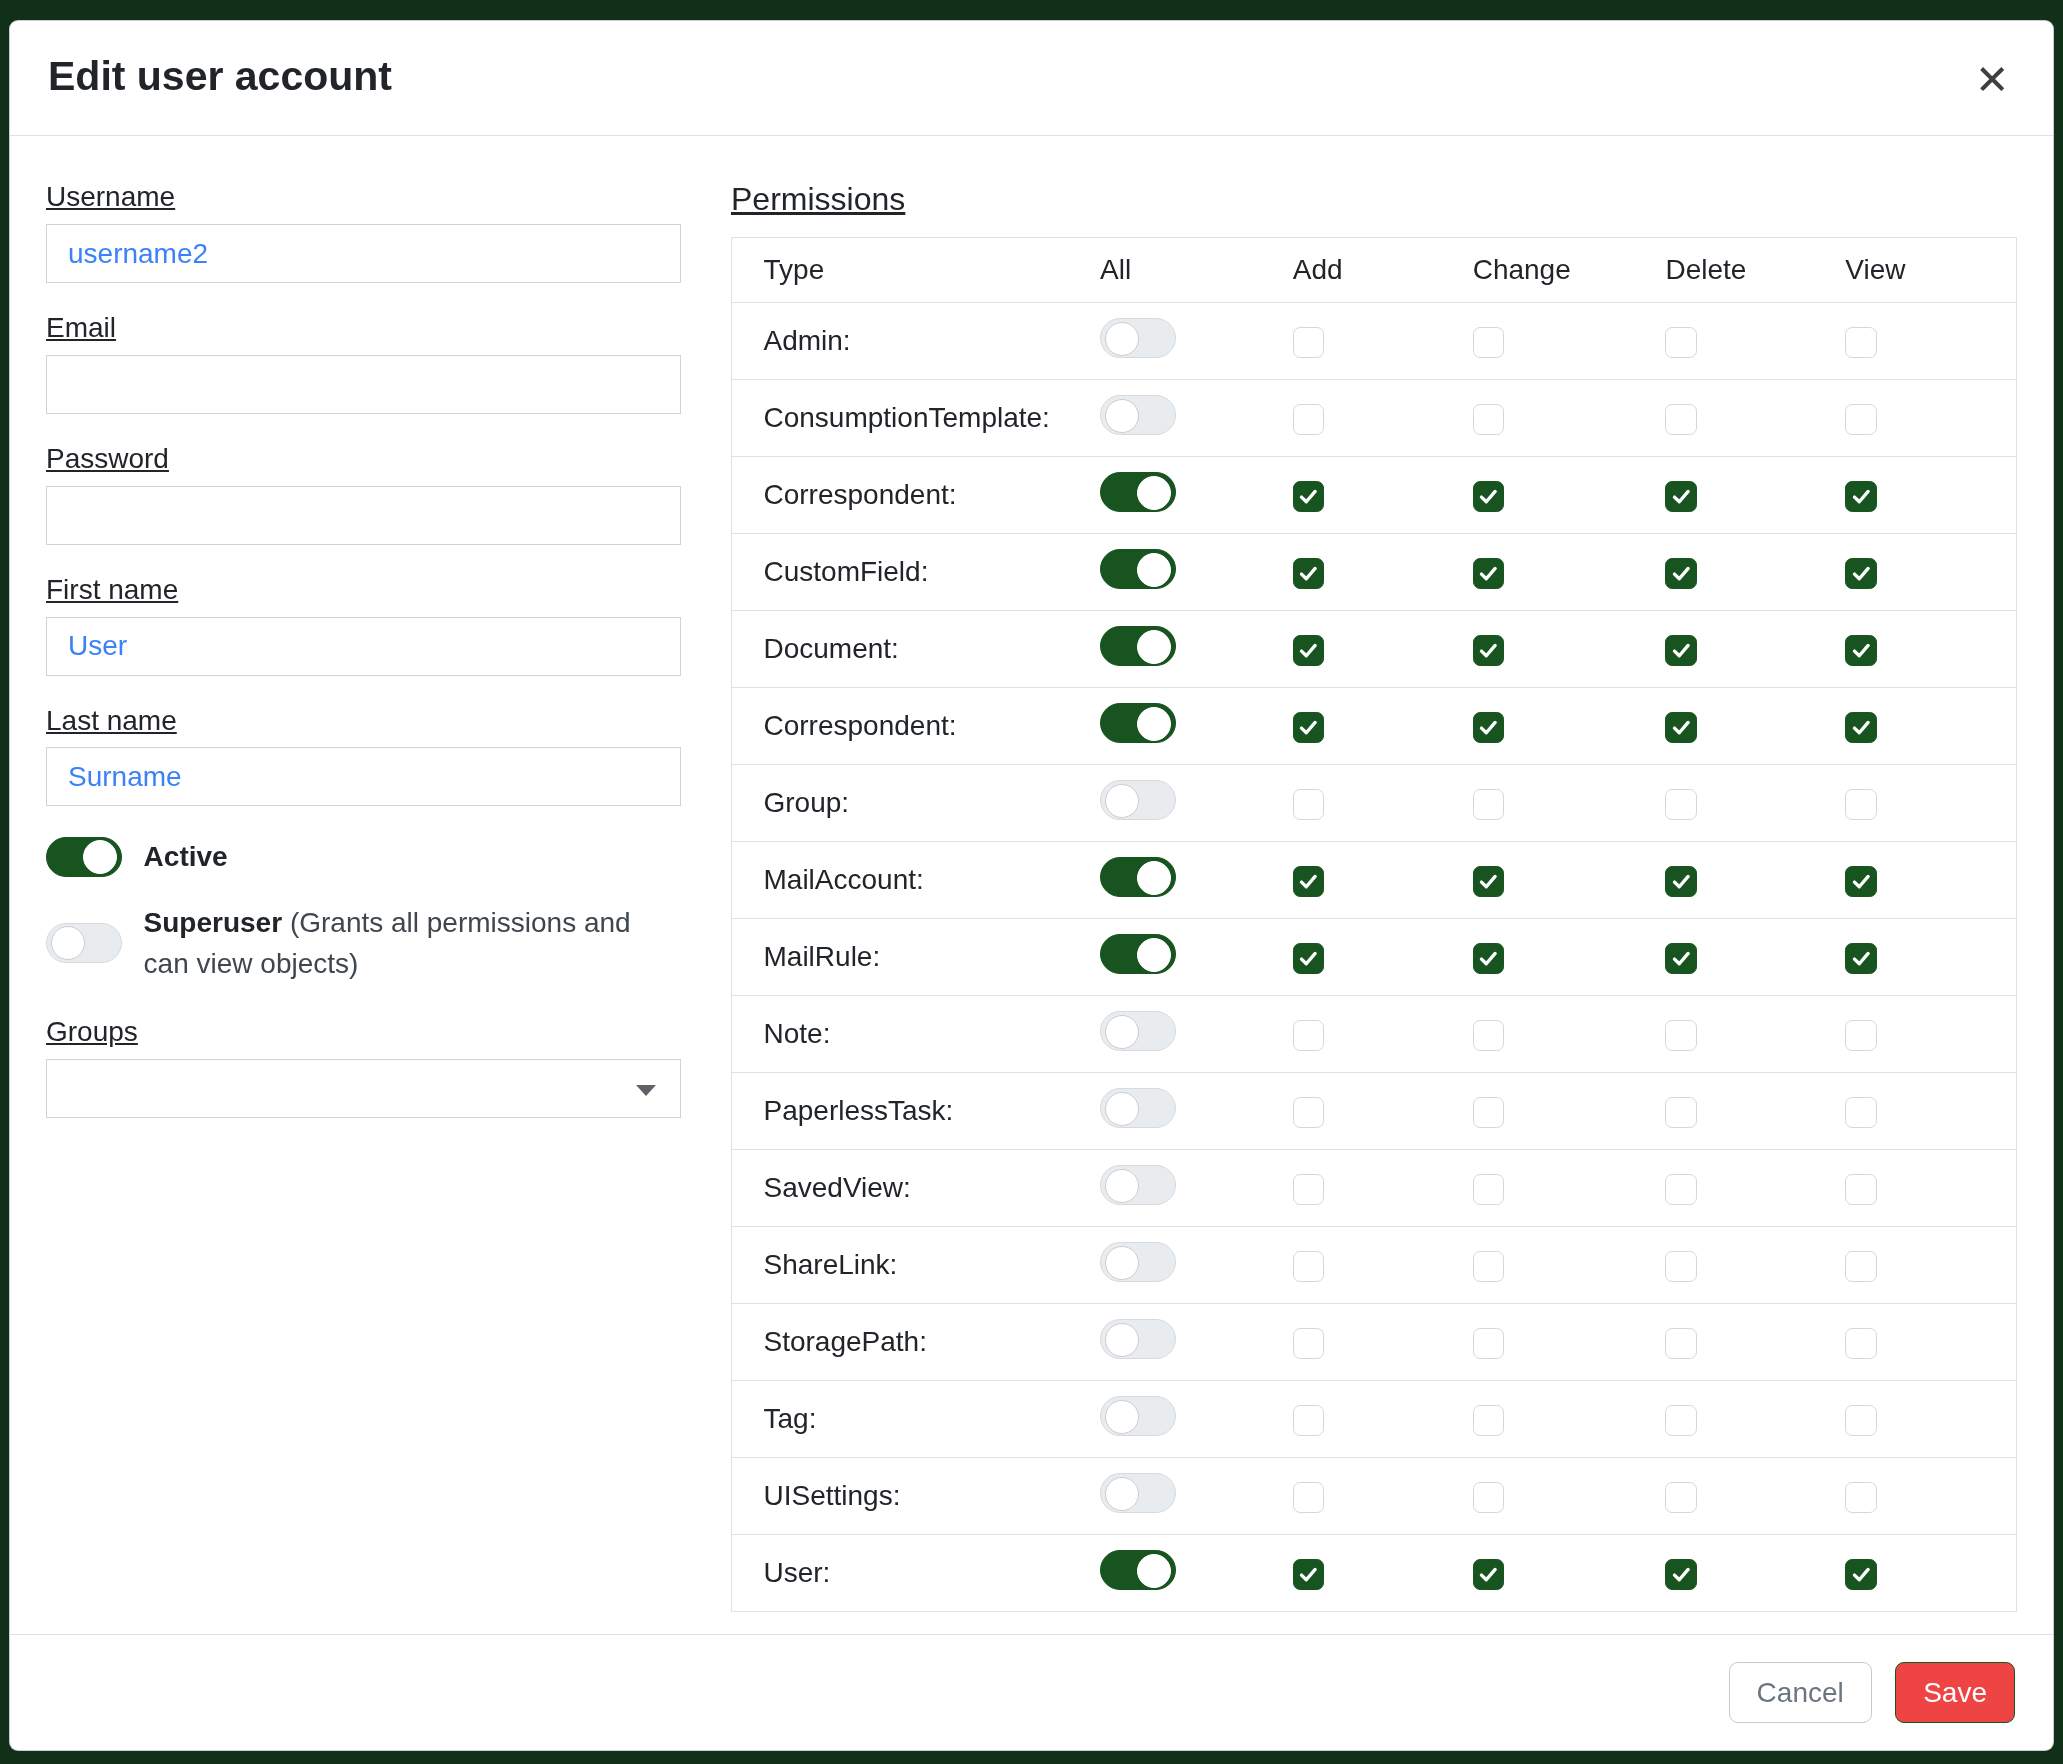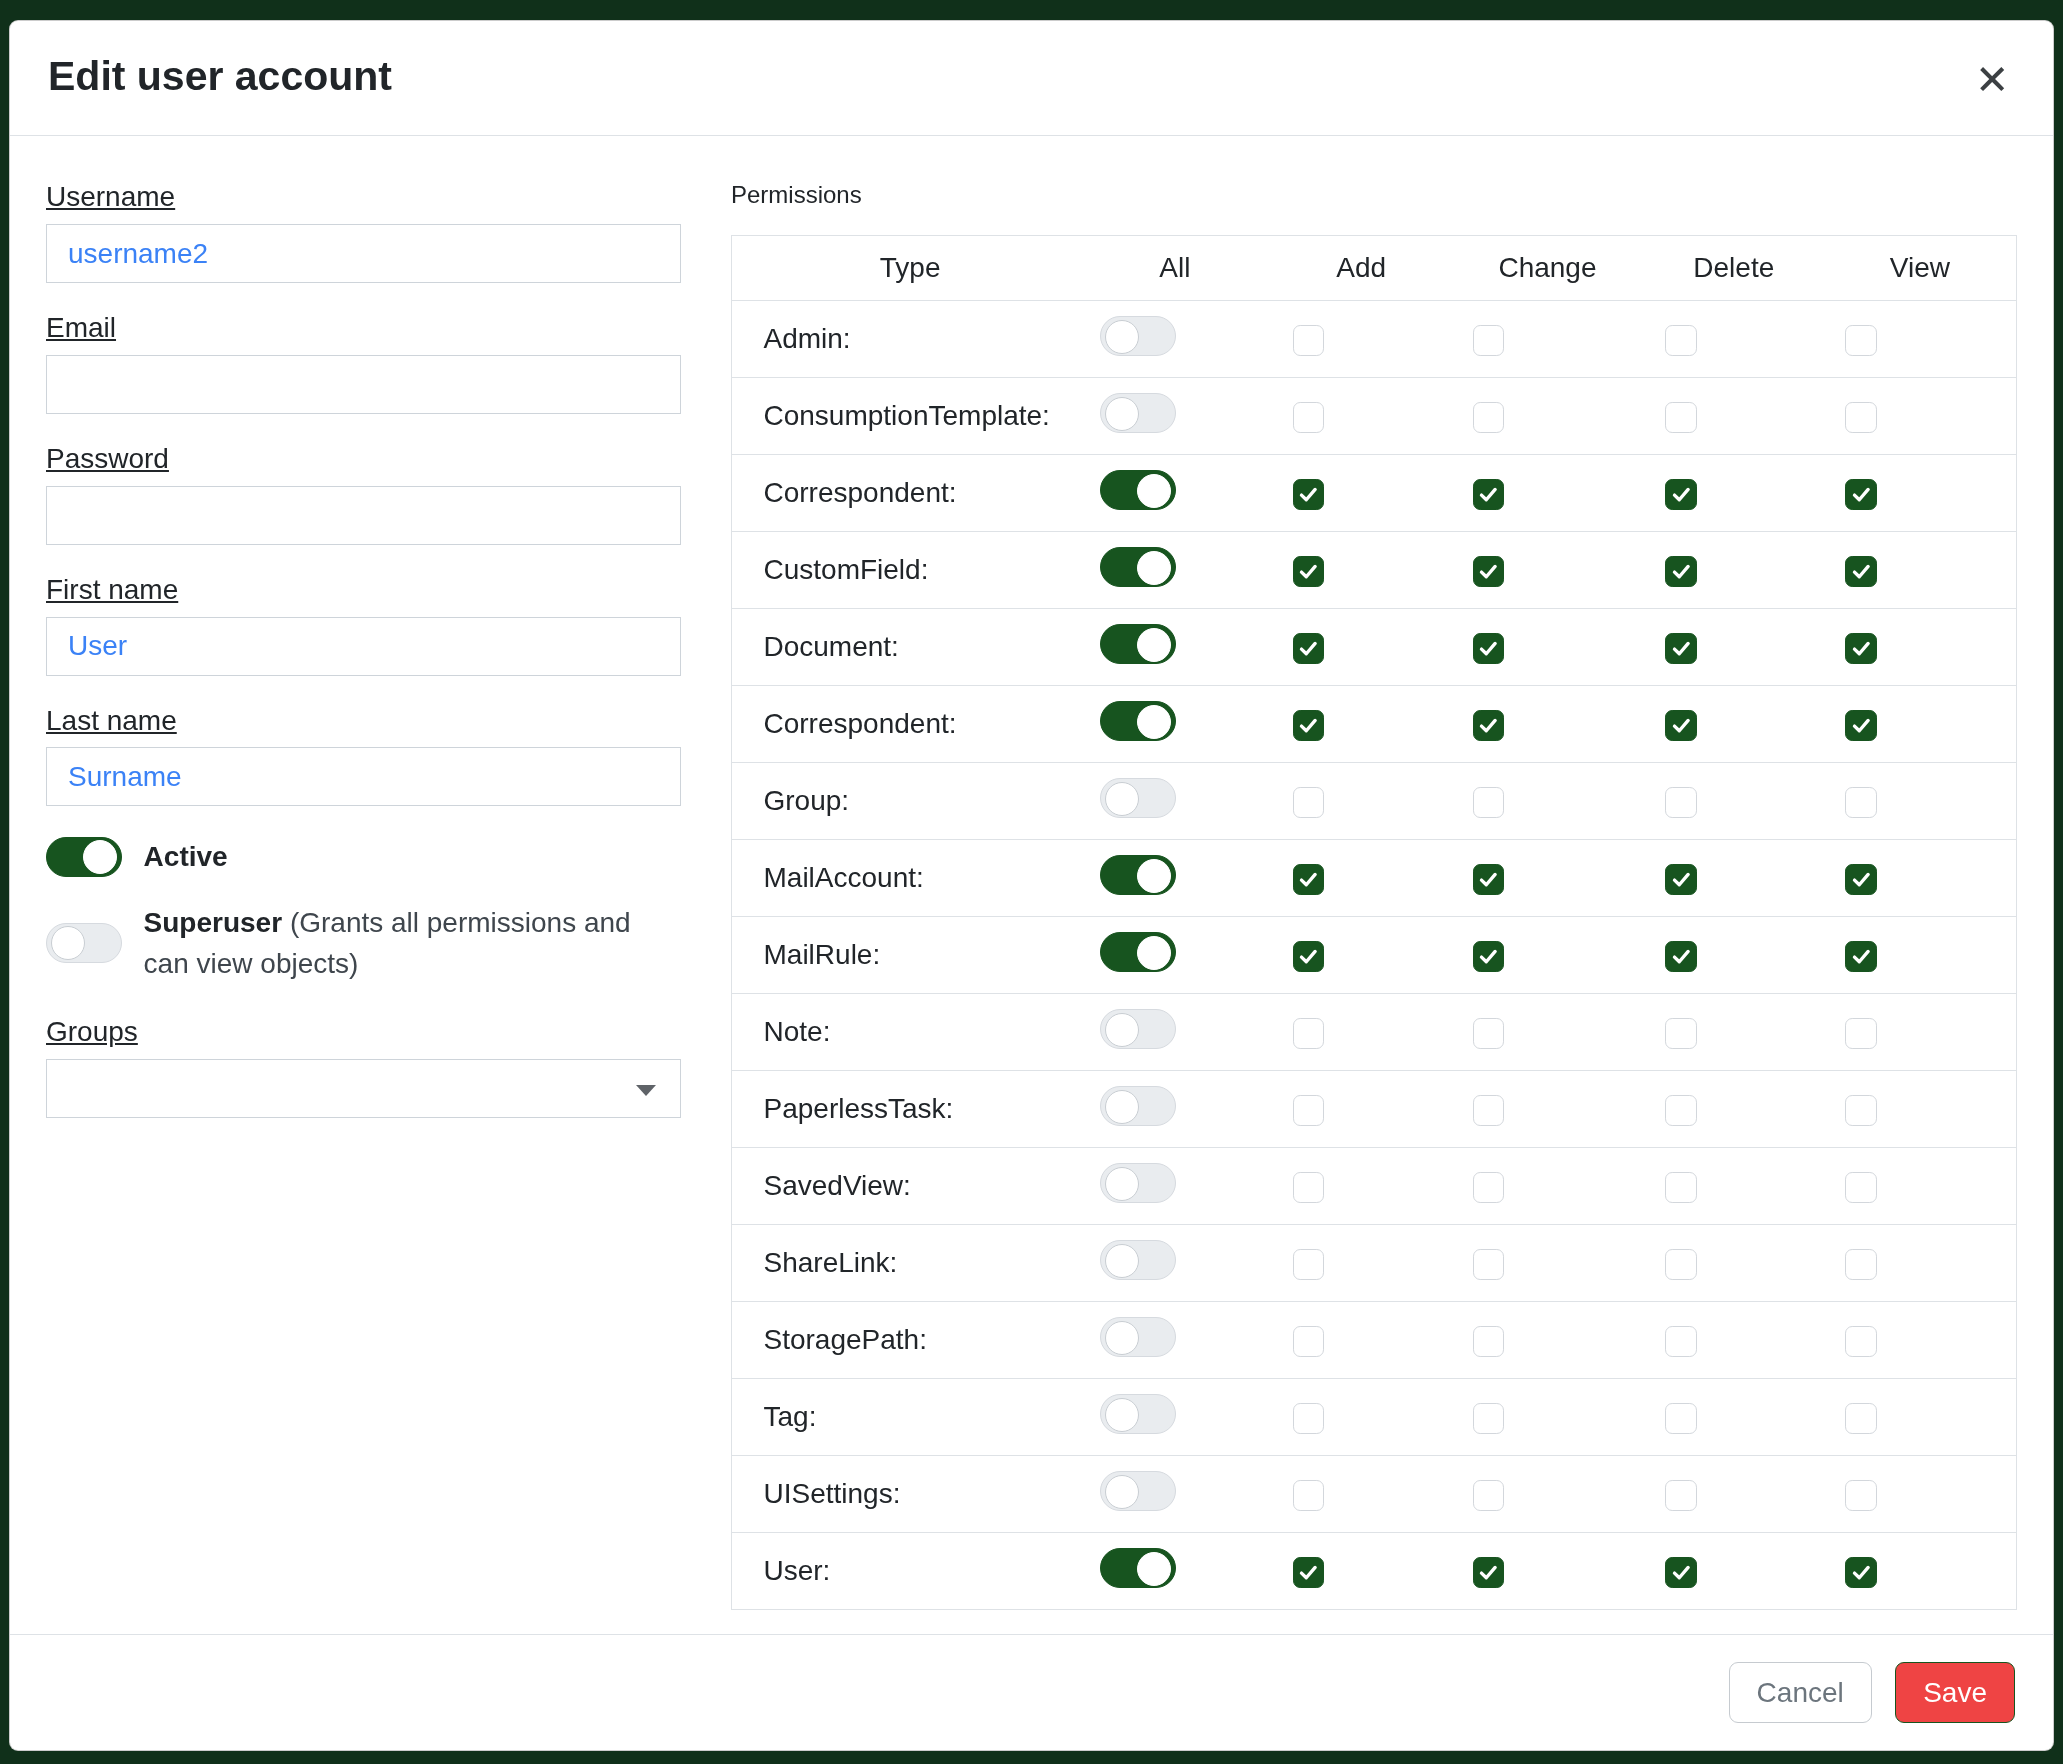--- a/index.html
+++ b/index.html
@@ -68,30 +68,30 @@
   .caret {
     position:absolute; right:25px; top:26px;
     width:0; height:0;
     border-left:10px solid transparent;
     border-right:10px solid transparent;
     border-top:11.7px solid #5f6368;
     pointer-events:none;
   }
 
   
-  .perm-label { font-size:24px; margin-bottom:26px; }
+  .perm-label { font-size:32px; margin-bottom:19px;text-decoration:underline; }
   table.perm {
     width:100%; border-collapse:collapse;
     border:0.9px solid #dee2e6; font-size:28px; table-layout:fixed;
   }
   table.perm th, table.perm td {
     text-align:left; padding:0 21.6px; border-top:0.9px solid #dee2e6;
     overflow:hidden; white-space:nowrap;
   }
-  table.perm th { height:65px; font-weight:400; border-top:none;text-align:center; }
+  table.perm th { height:65px; font-weight:400; border-top:none; }
   table.perm td { height:77px; }
   table.perm th:first-child, table.perm td:first-child { padding-left:31.5px; }
   col.c-type  { width:27%; }
   col.c-all   { width:15%; }
   col.c-add   { width:14%; }
   col.c-chg   { width:15%; }
   col.c-del   { width:14%; }
   col.c-view  { width:15%; }
 
   .cb {

